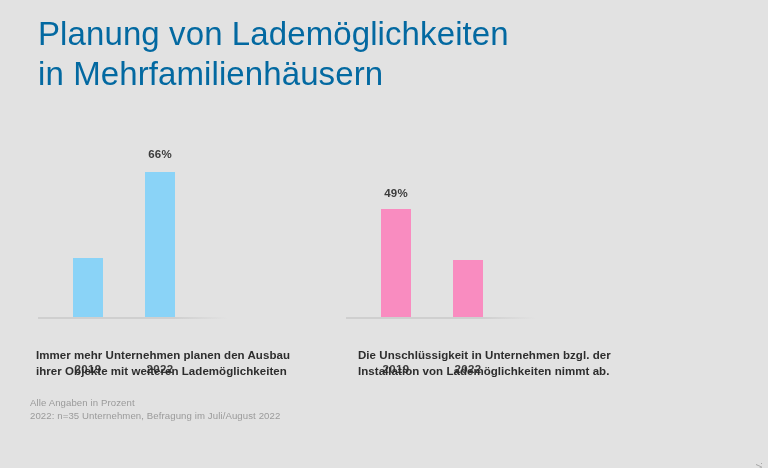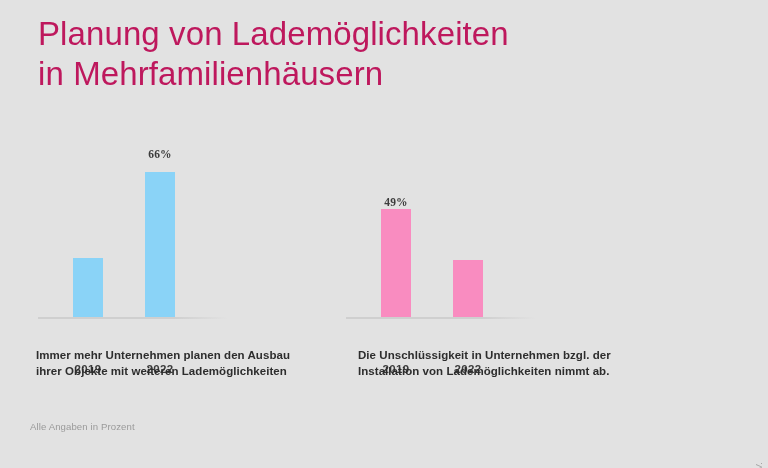--- a/index.html
+++ b/index.html
@@ -24,21 +24,21 @@
 
   
   .title {
     position: absolute;
     left: 38px;
     top: 14px;
     width: 600px;
     font-size: 33px;
     line-height: 40px;
     font-weight: 300;
-    color: #be185d;
+    color: #0369a1;
     letter-spacing: 0.1px;
     white-space: pre-line;
   }
 
   
   .panel {
     position: absolute;
     top: 100px;
     width: 300px;
     height: 230px;
@@ -73,21 +73,20 @@
   .bar.pink { background: #f98cc0; }
 
   .bar-value {
     position: absolute;
     width: 60px;
     text-align: center;
     font-size: 11.5px;
     font-weight: bold;
     color: #3c3c3c;
     letter-spacing: 0.2px;
-    font-family: Liberation Serif, serif;
   }
 
   .bar-cat {
     position: absolute;
     top: 224px;
     width: 60px;
     text-align: center;
     font-size: 11.5px;
     font-weight: bold;
     color: #3c3c3c;
@@ -115,21 +114,20 @@
     left: 30px;
     top: 396px;
     width: 430px;
   }
   .footnote-line {
     font-size: 9.6px;
     line-height: 13.2px;
     color: #9a9a9a;
     letter-spacing: 0.1px;
     white-space: nowrap;
-    margin-top: 24px;
   }
 
   
   .source {
     position: absolute;
     right: 4px;
     bottom: 6px;
     font-size: 9.3px;
     color: #a5a5a5;
     letter-spacing: 0.2px;
@@ -157,34 +155,35 @@
       <div class="bar-value" style="left:108px; top:48px;">66%</div>
       <div class="bar blue" style="left:123px; height:145px;"></div>
       <div class="bar-cat" style="left:108px;">2022</div>
     </div>
   </div>
 
   <div class="panel panel-right">
     <div class="plot">
       <div class="axis-line"></div>
 
-      <div class="bar-value" style="left:36px; top:96px;">49%</div>
+      <div class="bar-value" style="left:36px; top:87px;">49%</div>
       <div class="bar pink" style="left:51px; height:108px;"></div>
       <div class="bar-cat" style="left:36px;">2019</div>
 
       <div class="bar-value" style="left:108px; top:166px;">26%</div>
       <div class="bar pink" style="left:123px; height:57px;"></div>
       <div class="bar-cat" style="left:108px;">2022</div>
     </div>
   </div>
 
   <div class="caption caption-left">Immer mehr Unternehmen planen den Ausbau
 ihrer Objekte mit weiteren Lademöglichkeiten</div>
   <div class="caption caption-right">Die Unschlüssigkeit in Unternehmen bzgl. der
 Installation von Lademöglichkeiten nimmt ab.</div>
 
   <div class="footnotes">
     <div class="footnote-line">Alle Angaben in Prozent</div>
+    <div class="footnote-line">2022: n=35 Unternehmen, Befragung im Juli/August 2022</div>
   </div>
 
   <div class="source">Quelle: ADAC e.V.</div>
 
 </div>
 
 </body></html>

